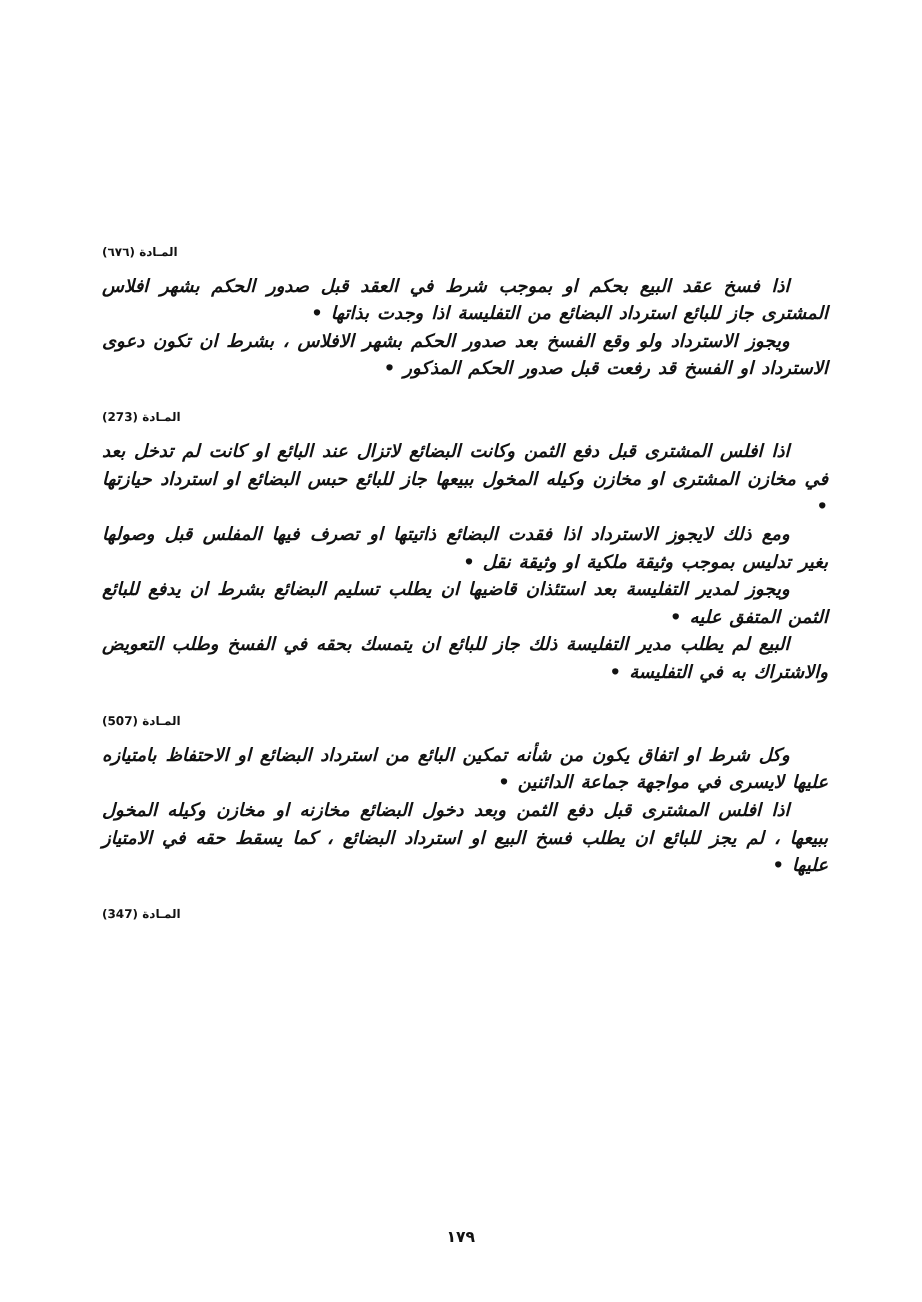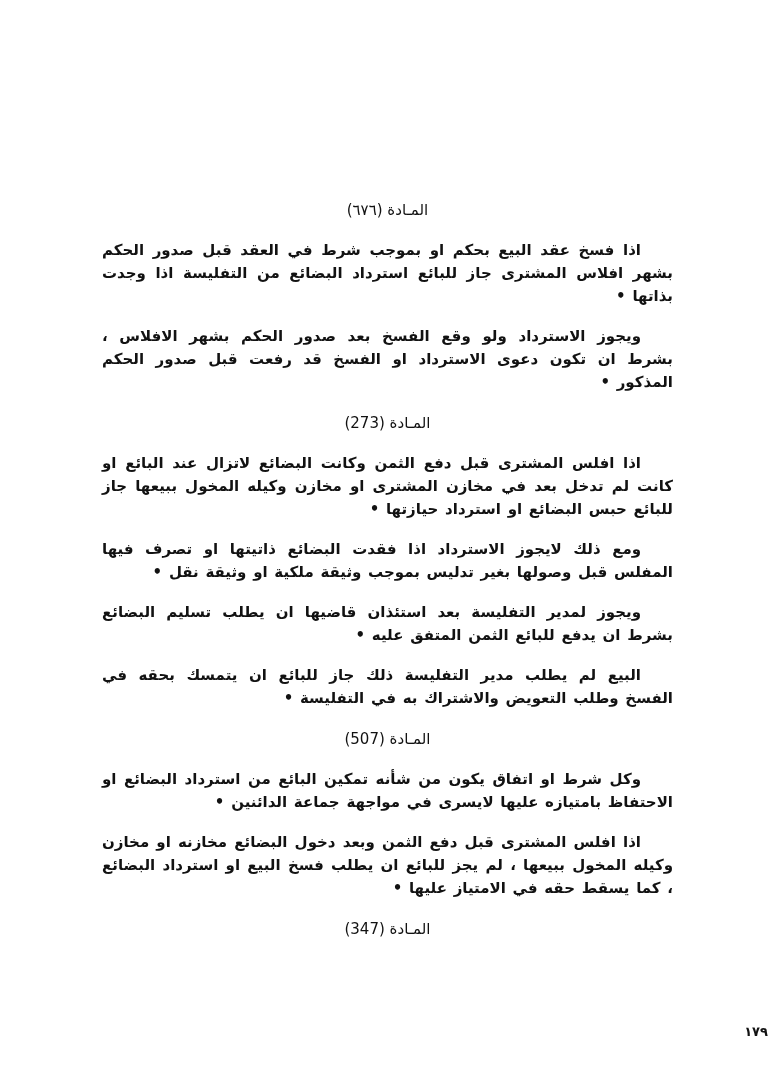--- a/index.html
+++ b/index.html
@@ -17,46 +17,47 @@
     color: #121212;
   }
   .content {
     position: absolute;
     top: 199px;
     right: 78px;
     left: 85px;
     direction: rtl;
   }
   .article-title {
-    font-size: 15px;
-    font-weight: normal;
-    text-align: center;
+    font-size: 10px;
+    font-weight: bold;
+    text-align: left;
     line-height: 23px;
     margin: 18px 0 5px 0;
   }
   .article:first-child .article-title {
     margin-top: 0;
   }
   .body-text {
-    margin: 17px;
+    margin: 0;
     font-size: 15px;
     font-weight: bold;
     line-height: 23px;
     direction: rtl;
     text-align: justify;
     text-align-last: right;
     text-indent: 32px;
     word-spacing: 1.5px;
+    font-style: italic;
   }
   .page-number {
     position: absolute;
     top: 1024px;
     left: 0;
     right: 0;
-    text-align: right;
+    text-align: center;
     font-size: 13px;
     font-weight: bold;
     letter-spacing: 3px;
     color: #121212;
   }
 </style>
 </head>
 <body>
 
 <div class="page">

